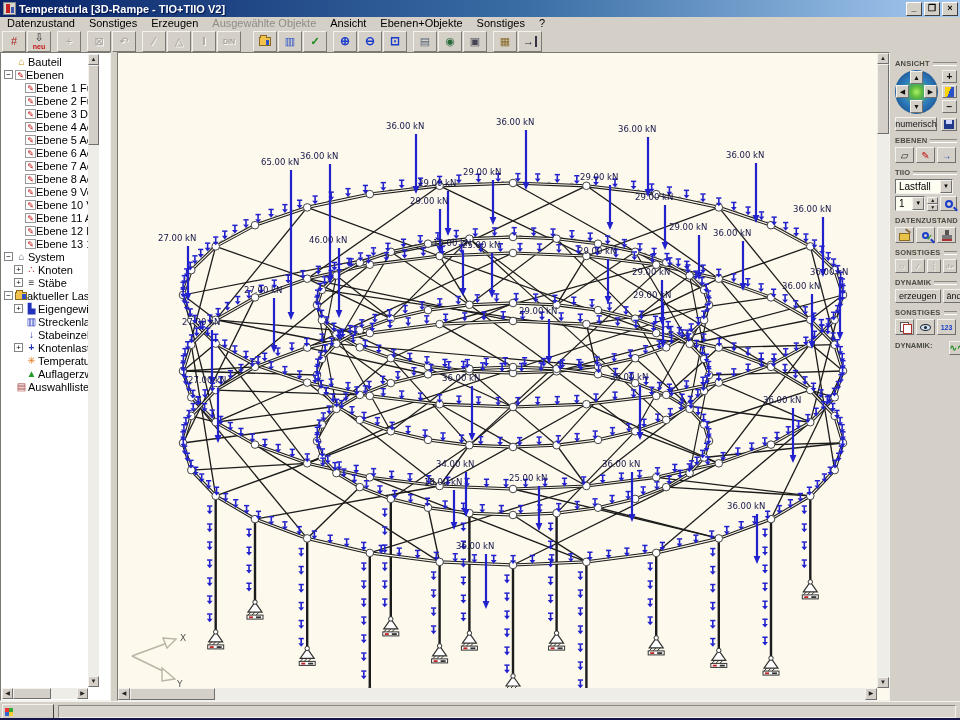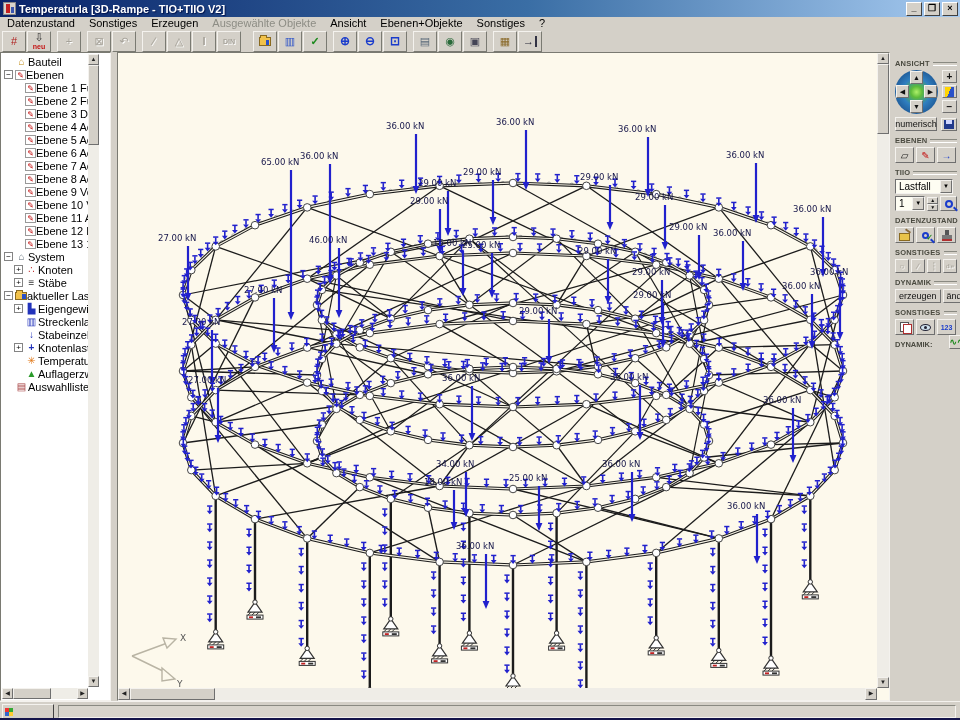--- a/index.html
+++ b/index.html
@@ -136,21 +136,21 @@
   .grp-btn { height:14px; font-size:9px; padding:0 3px; }
   .i-pages { width:10px; height:10px; position:relative; }
   .i-pages::before { content:""; position:absolute; left:0; top:0; width:7px; height:8px;
     background:#fff; border:1px solid #555; }
   .i-pages::after { content:""; position:absolute; left:3px; top:2px; width:7px; height:8px;
     background:#fff; border:1px solid #b03030; }
   .i-eye { width:11px; height:7px; border:1px solid #223; border-radius:50%; position:relative; background:#cfe2ef; }
   .i-eye::after { content:""; position:absolute; left:3px; top:1px; width:3px; height:3px;
     border-radius:50%; background:#223; }
   .num123 { font-size:7px; font-weight:bold; color:#1a3ccc; }
-  #dynamik-row { display:flex; align-items:flex-end; gap:16px; }
+  #dynamik-row { margin-top:6px; display:flex; align-items:flex-start; gap:16px; }
   #dynamik-lbl { font-size:7.5px; font-weight:bold; color:#4a4a40; }
   #sine-btn { width:26px; height:14px; color:#1d8a1d; font-weight:bold; font-size:9px; }
 
   
   #taskbar { position:absolute; left:0; top:701px; width:960px; height:19px;
     background:#d4d0c8; border-top:1px solid #f4f2ee; }
   #start-btn { position:absolute; left:2px; top:2px; width:52px; height:15px;
     background:#d4d0c8; border:1px solid; border-color:#f4f2ee #404040 #404040 #f4f2ee;
     display:flex; align-items:center; gap:3px; padding-left:2px; }
   #start-flag { width:8px; height:8px; display:grid; grid-template-columns:4px 4px; }

